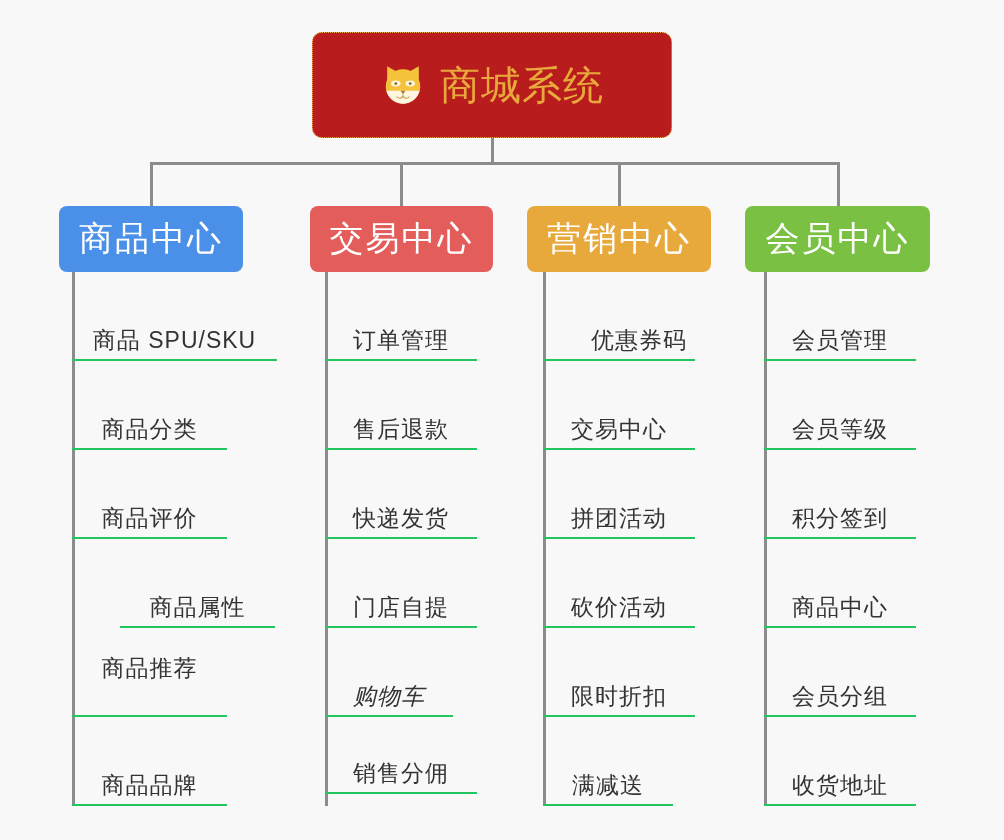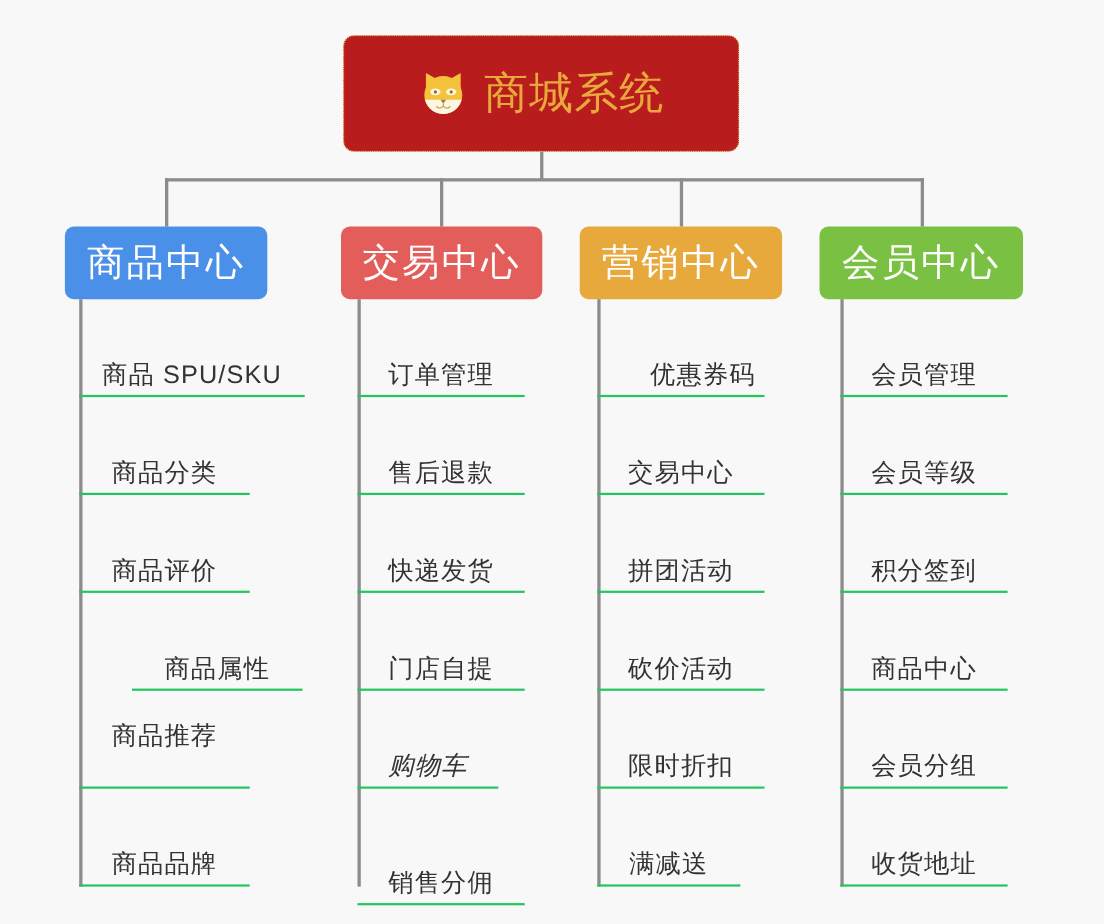--- a/index.html
+++ b/index.html
@@ -188,21 +188,21 @@
       </div>
     <div class="leaf-item" style="top:178px; width:152px;">
         <span class="leaf-label">快递发货</span>
       </div>
     <div class="leaf-item" style="top:267px; width:152px;">
         <span class="leaf-label">门店自提</span>
       </div>
     <div class="leaf-item" style="top:356px; width:128px;font-style:italic;">
         <span class="leaf-label">购物车</span>
       </div>
-    <div class="leaf-item" style="top:462px; width:152px;">
+    <div class="leaf-item" style="top:433px; width:152px;">
         <span class="leaf-label">销售分佣</span>
       </div>
   </div>
 
   <div class="leaf-col" style="left:543px;">
     <div class="leaf-spine" style="height:534px;"></div>
     <div class="leaf-item" style="top:0px;   width:152px;padding-left:40px;">
         <span class="leaf-label">优惠券码</span>
       </div>
     <div class="leaf-item" style="top:89px;  width:152px;">

